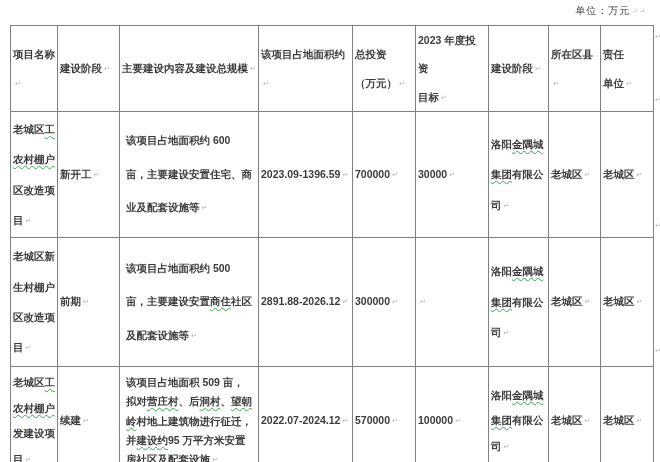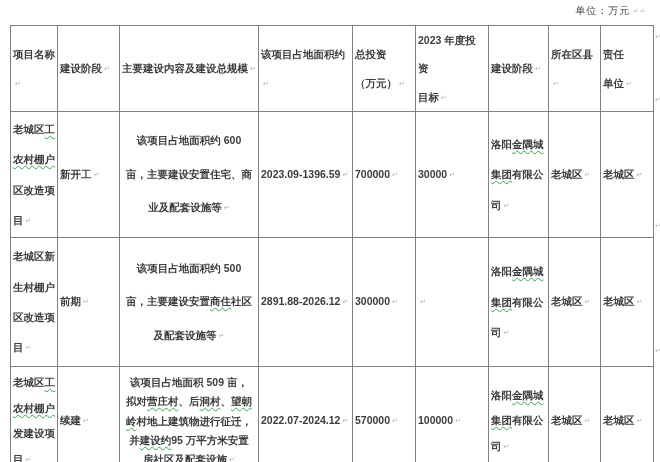--- a/index.html
+++ b/index.html
@@ -43,21 +43,21 @@
   thead tr{height:59px;}
   tr.r0{height:126px;}
   tr.r1{height:129px;}
   tr.r2{height:110px;}
   th{line-height:2.7;white-space:pre-line;}
   td{line-height:2.9;}
   td.col-phase,td.col-dates,td.col-invest,td.col-target,
   td.col-district,td.col-resp{line-height:1.3;}
   td.col-content{
     line-height:3.2;
-    text-align:center;
+    text-align:left;
     padding:0 6px;
   }
   tr.r2 td.col-content{line-height:1.85;}
   tr.r2 td.col-name,tr.r2 td.col-owner{line-height:2.45;}
   .wavy{
     text-decoration:underline;
     text-decoration-style:wavy;
     text-decoration-color:#3aa655;
     text-decoration-thickness:1px;
     text-underline-offset:2px;

